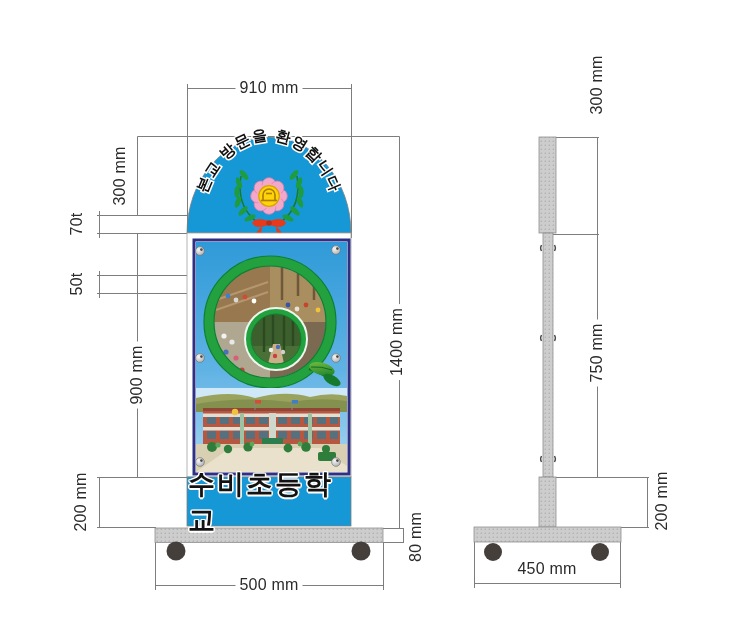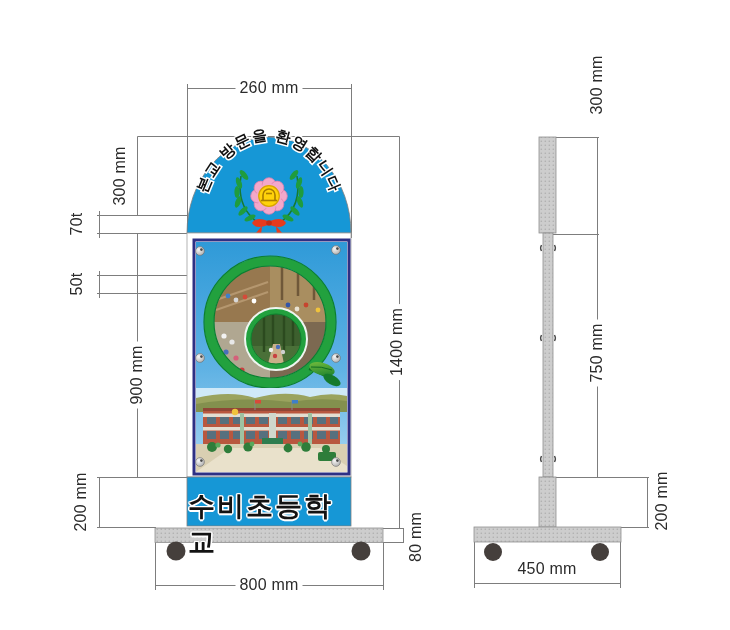--- a/index.html
+++ b/index.html
@@ -8,21 +8,21 @@
   .art{position:absolute;left:0;top:0;}
   .lbl{position:absolute;font-size:16px;color:#2b2b2b;white-space:nowrap;
        transform:translate(-50%,-50%);line-height:1;letter-spacing:0.2px;}
   .lbl.v{transform:translate(-50%,-50%) rotate(-90deg);}
   .lbl.bg{background:#fff;padding:0 4px;}
   .lbl.v.bg{padding:0 4px;}
   .name-band{position:absolute;left:188px;top:478px;width:162px;height:48px;
              display:flex;align-items:center;justify-content:center;
              font-size:27px;font-weight:bold;letter-spacing:2px;color:#121212;
              text-shadow:-1.5px 0 #fff,1.5px 0 #fff,0 -1.5px #fff,0 1.5px #fff,
-                         -1px -1px #fff,1px -1px #fff,-1px 1px #fff,1px 1px #fff;margin-top:22px;}
+                         -1px -1px #fff,1px -1px #fff,-1px 1px #fff,1px 1px #fff;}
 </style>
 </head>
 <body>
 
 <div class="canvas">
 
 <svg class="art" width="730" height="630" viewBox="0 0 730 630">
   <defs>
     <pattern id="dots" width="4" height="4" patternUnits="userSpaceOnUse">
       <rect width="4" height="4" fill="#cdcdcd"></rect>
@@ -321,28 +321,28 @@
     </g>
     <rect x="539" y="477" width="17" height="50" fill="url(#dots)" stroke="#8f8f8f" stroke-width="0.8"></rect>
     <rect x="474" y="527" width="147" height="15" fill="url(#dots)" stroke="#8f8f8f" stroke-width="0.8"></rect>
     <circle cx="493" cy="552" r="9" fill="#453f3c"></circle>
     <circle cx="600" cy="552" r="9" fill="#453f3c"></circle>
   </g>
 </svg>
 
 <div class="name-band">수비초등학교</div>
 
-<span class="lbl bg" style="left:269px;top:88px;">260 mm</span>
+<span class="lbl bg" style="left:269px;top:88px;">910 mm</span>
 <span class="lbl v" style="left:120px;top:176px;">300 mm</span>
 <span class="lbl v" style="left:77px;top:224px;">70t</span>
 <span class="lbl v" style="left:77px;top:284px;">50t</span>
 <span class="lbl v bg" style="left:137px;top:375px;">900 mm</span>
 <span class="lbl v" style="left:81px;top:502px;">200 mm</span>
 <span class="lbl v bg" style="left:397px;top:342px;">1400 mm</span>
 <span class="lbl v" style="left:416px;top:537px;">80 mm</span>
-<span class="lbl bg" style="left:269px;top:585px;">800 mm</span>
+<span class="lbl bg" style="left:269px;top:585px;">500 mm</span>
 
 <span class="lbl v" style="left:597px;top:85px;">300 mm</span>
 <span class="lbl v bg" style="left:597px;top:353px;">750 mm</span>
 <span class="lbl v" style="left:662px;top:501px;">200 mm</span>
 <span class="lbl bg" style="left:547px;top:569px;">450 mm</span>
 
 </div>
 
 </body></html>

